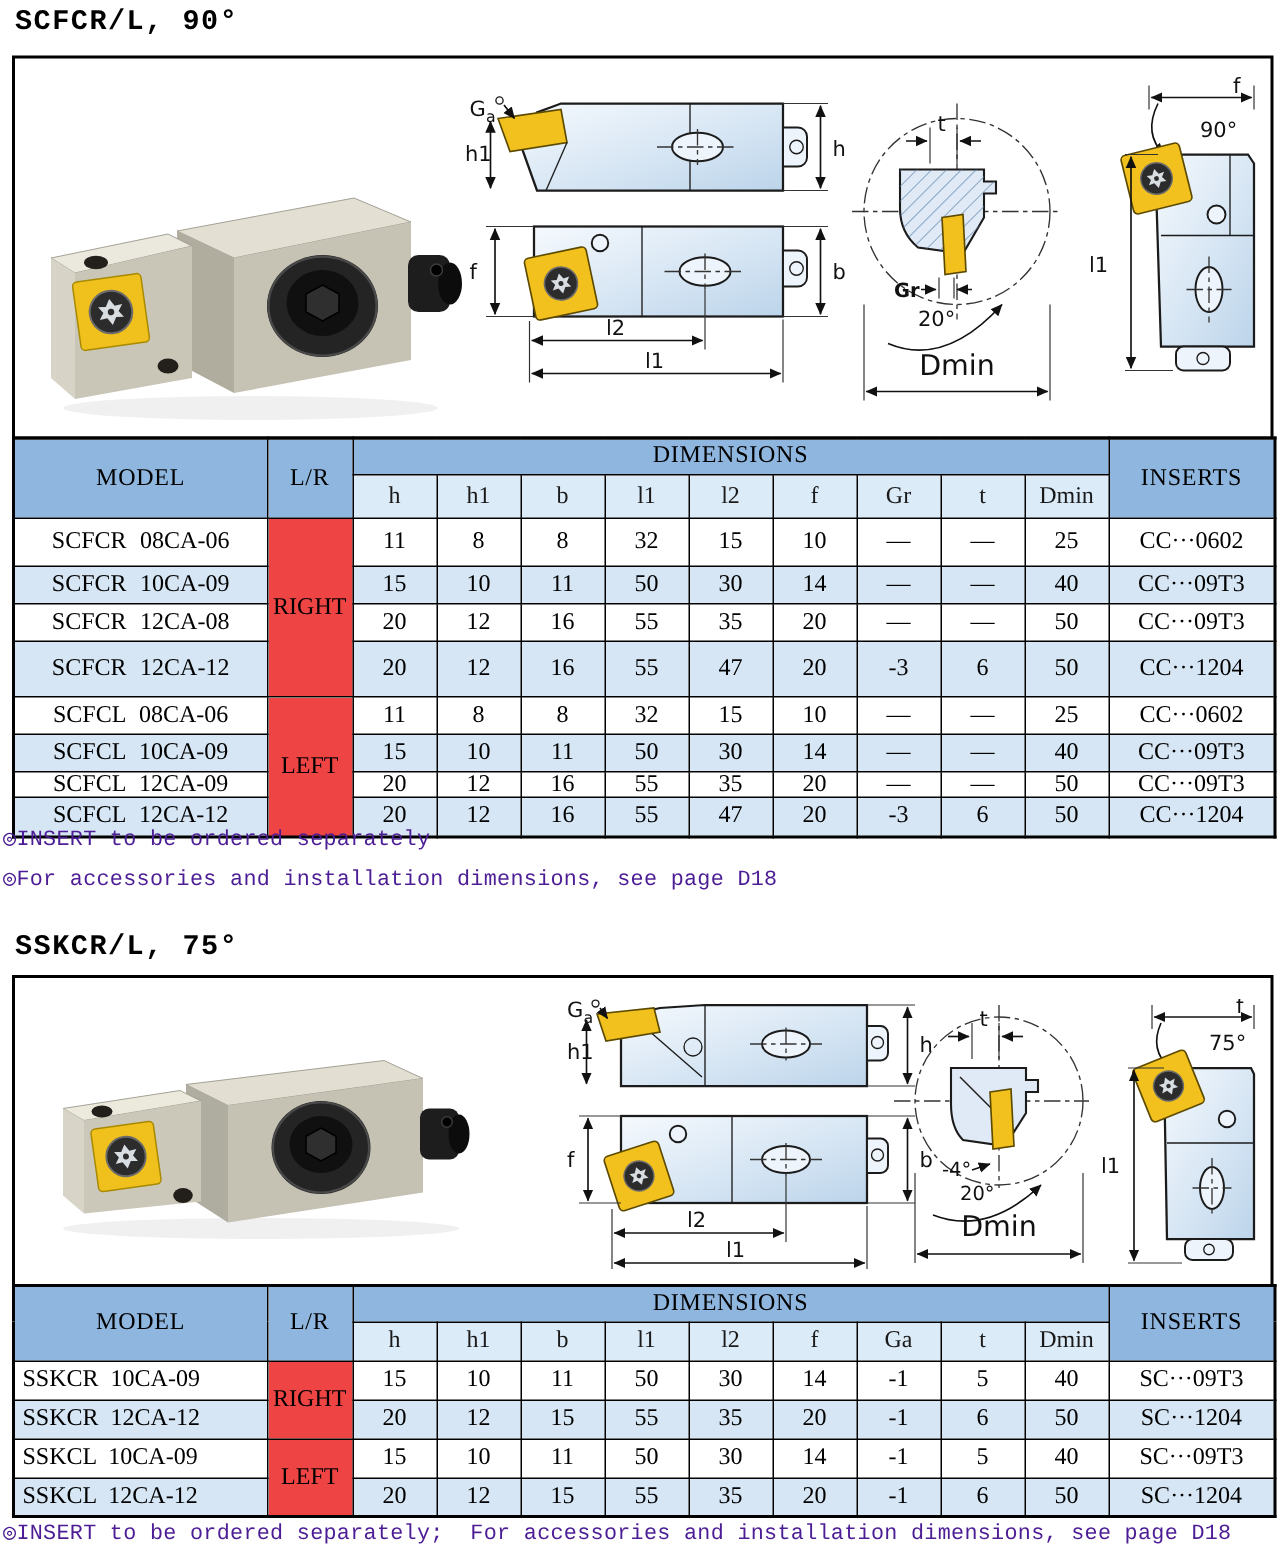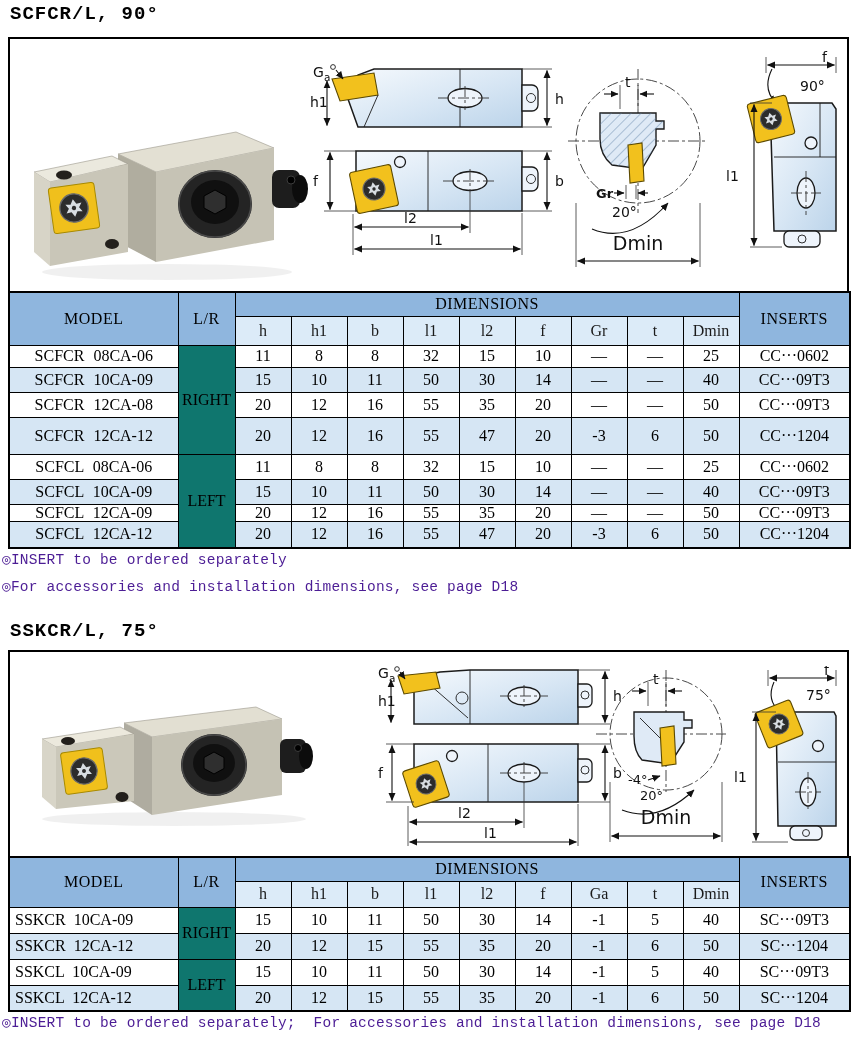--- a/index.html
+++ b/index.html
@@ -11,21 +11,21 @@
             box-sizing:border-box;}
   .note{position:absolute;left:2px;font-family:"Liberation Mono",monospace;font-size:14.5px;
         color:#4c1d95;white-space:pre;letter-spacing:.2px;}
   table.spec{position:absolute;left:8px;width:841px;border-collapse:collapse;table-layout:fixed;
              text-align:center;box-sizing:border-box;border:2px solid #000;}
   table.spec th,table.spec td{border:1.5px solid #000;padding:0;font-weight:normal;
              font-size:16px;line-height:1;vertical-align:middle;overflow:hidden;}
   .hblue{background:#8fb6de;font-size:17px;letter-spacing:.5px;}
   .hsub{background:#dcebf8;color:#1a1a1a;}
   tr.alt td{background:#d6e6f4;}
-  td.lrcell{background:#0f766e;font-size:16px;text-align:center;}
+  td.lrcell{background:#ef4444;font-size:16px;text-align:center;}
   td.mcell{word-spacing:5px;}
   table.t2 td.mcell{text-align:left;padding-left:5px;word-spacing:4px;}
   .svgabs{position:absolute;}
   .dt{font-family:"DejaVu Sans",sans-serif;font-size:14px;fill:#111;}
   .dts{font-family:"DejaVu Sans",sans-serif;font-size:10.5px;fill:#111;}
   .dtm{font-family:"DejaVu Sans",sans-serif;font-size:13px;fill:#111;}
   .dtb{font-family:"DejaVu Sans",sans-serif;font-size:19px;fill:#111;}
   .oln{fill:url(#steel);stroke:#1b1b1b;stroke-width:1.5;}
   .oln2{fill:#eef4fb;stroke:#1b1b1b;stroke-width:1.3;}
   .ins{fill:#f2c11d;stroke:#5c4a00;stroke-width:1.1;}
@@ -210,21 +210,21 @@
       <th class="hsub">b</th>
       <th class="hsub">l1</th>
       <th class="hsub">l2</th>
       <th class="hsub">f</th>
       <th class="hsub">Gr</th>
       <th class="hsub">t</th>
       <th class="hsub">Dmin</th>
     </tr>
   </thead>
   <tbody>
-    <tr style="height:22px">
+    <tr style="height:32px">
       <td class="mcell">SCFCR 08CA-06</td>
       <td rowspan="4" class="lrcell">RIGHT</td>
       <td>11</td>
       <td>8</td>
       <td>8</td>
       <td>32</td>
       <td>15</td>
       <td>10</td>
       <td>—</td>
       <td>—</td>

